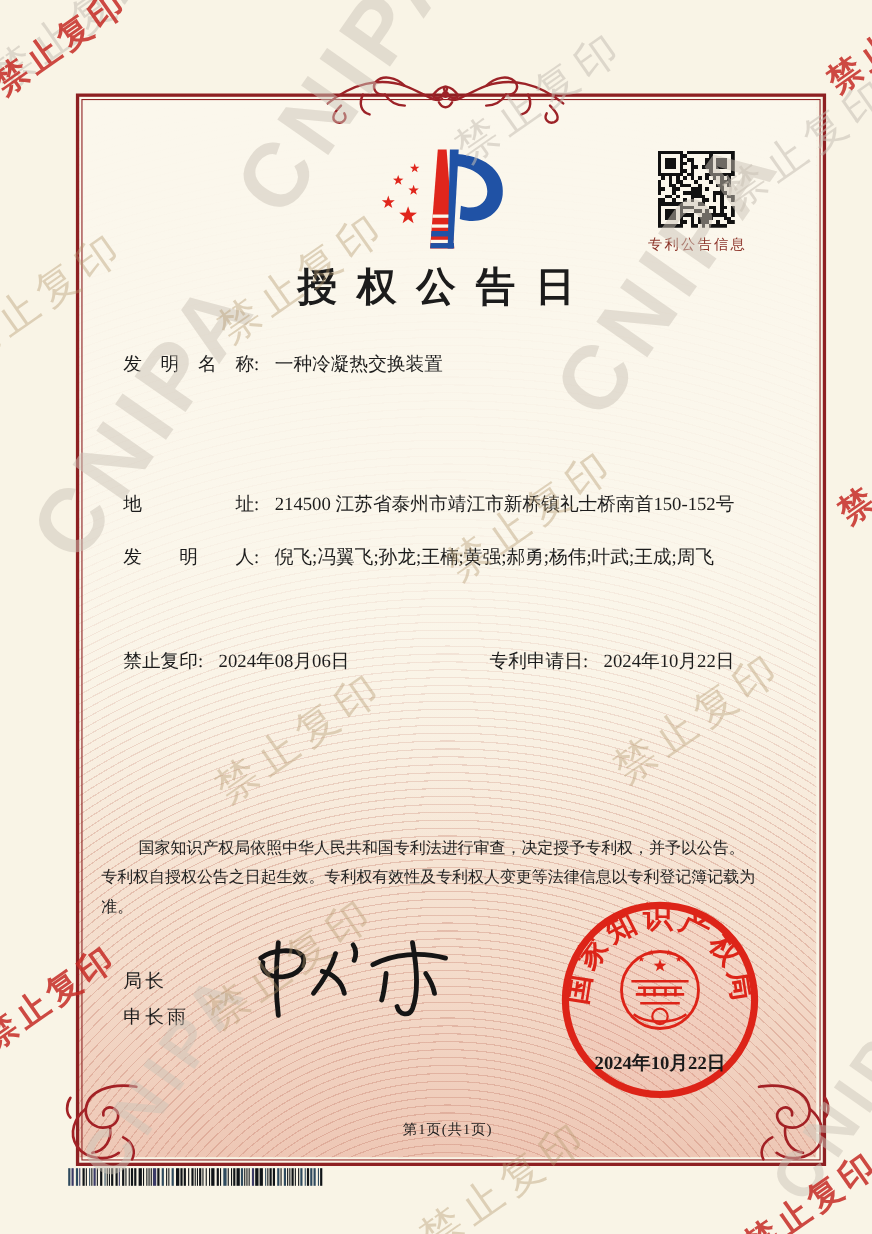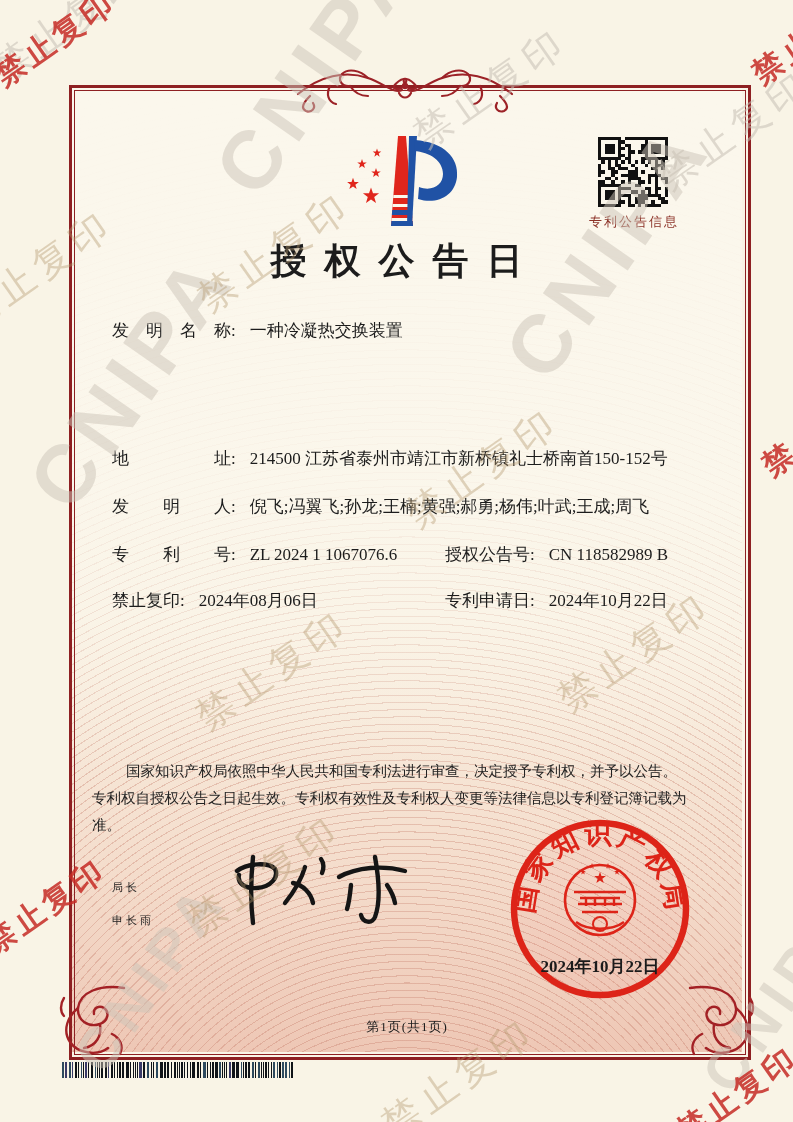--- a/index.html
+++ b/index.html
@@ -29,21 +29,21 @@
   .qr-wrap{left:598px;top:137px;z-index:2;}
   .qr-label{left:574px;top:213px;width:120px;text-align:center;font-size:13px;color:#8c3328;
             letter-spacing:2px;z-index:2;}
   
   .row{position:absolute;left:112px;font-size:17px;z-index:2;white-space:nowrap;}
   .lbl{display:inline-block;}
   .val{margin-left:14px;}
   .pair2{position:absolute;left:333px;}
   .legal{left:92px;width:620px;text-align:left;font-size:14.5px;line-height:27px;z-index:2;color:#222;}
   .legal .l1{padding-left:34px;}
-  .signer{left:112px;font-size:11px;letter-spacing:3px;z-index:2;}
+  .signer{left:112px;font-size:17px;letter-spacing:3px;z-index:2;}
   .page-info{left:69px;width:676px;top:1018px;text-align:center;font-size:13px;letter-spacing:1px;z-index:2;}
   .barcode{left:62px;top:1062px;width:236px;height:16px;z-index:2;font-size:0;}
   .barcode i{display:inline-block;height:100%;}
   svg{display:block;}
 </style>
 </head>
 <body>
 
 <div class="page">
 
@@ -362,26 +362,20 @@
 
   <div class="row" style="top:319px">
     <span class="lbl">发　明　名　称:</span><span class="val">一种冷凝热交换装置</span>
   </div>
   <div class="row" style="top:447px">
     <span class="lbl">地　　　　　址:</span><span class="val">214500 江苏省泰州市靖江市新桥镇礼士桥南首150-152号</span>
   </div>
   <div class="row" style="top:495px">
     <span class="lbl">发　　明　　人:</span><span class="val">倪飞;冯翼飞;孙龙;王楠;黄强;郝勇;杨伟;叶武;王成;周飞</span>
   </div>
-  <div class="row" style="top:543px">
-    <span class="lbl">专　　利　　号:</span><span class="val">ZL 2024 1 1067076.6</span>
-    <span class="pair2">
-      <span class="lbl">授权公告号:</span><span class="val">CN 118582989 B</span>
-    </span>
-  </div>
   <div class="row" style="top:589px">
     <span class="lbl">禁止复印:</span><span class="val">2024年08月06日</span>
     <span class="pair2">
       <span class="lbl">专利申请日:</span><span class="val">2024年10月22日</span>
     </span>
   </div>
 
   <div class="abs legal" style="top:758px">
     <div class="l1">国家知识产权局依照中华人民共和国专利法进行审查，决定授予专利权，并予以公告。</div>
     <div>专利权自授权公告之日起生效。专利权有效性及专利权人变更等法律信息以专利登记簿记载为准。</div>

